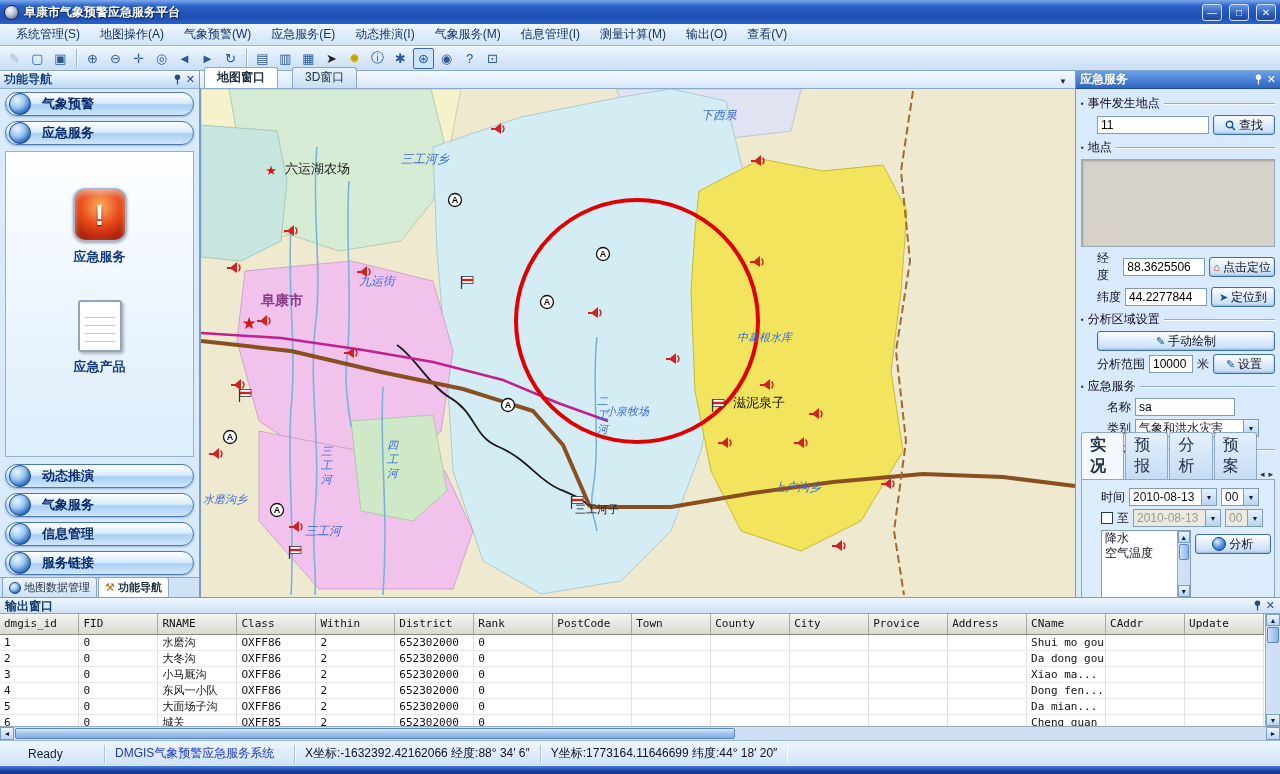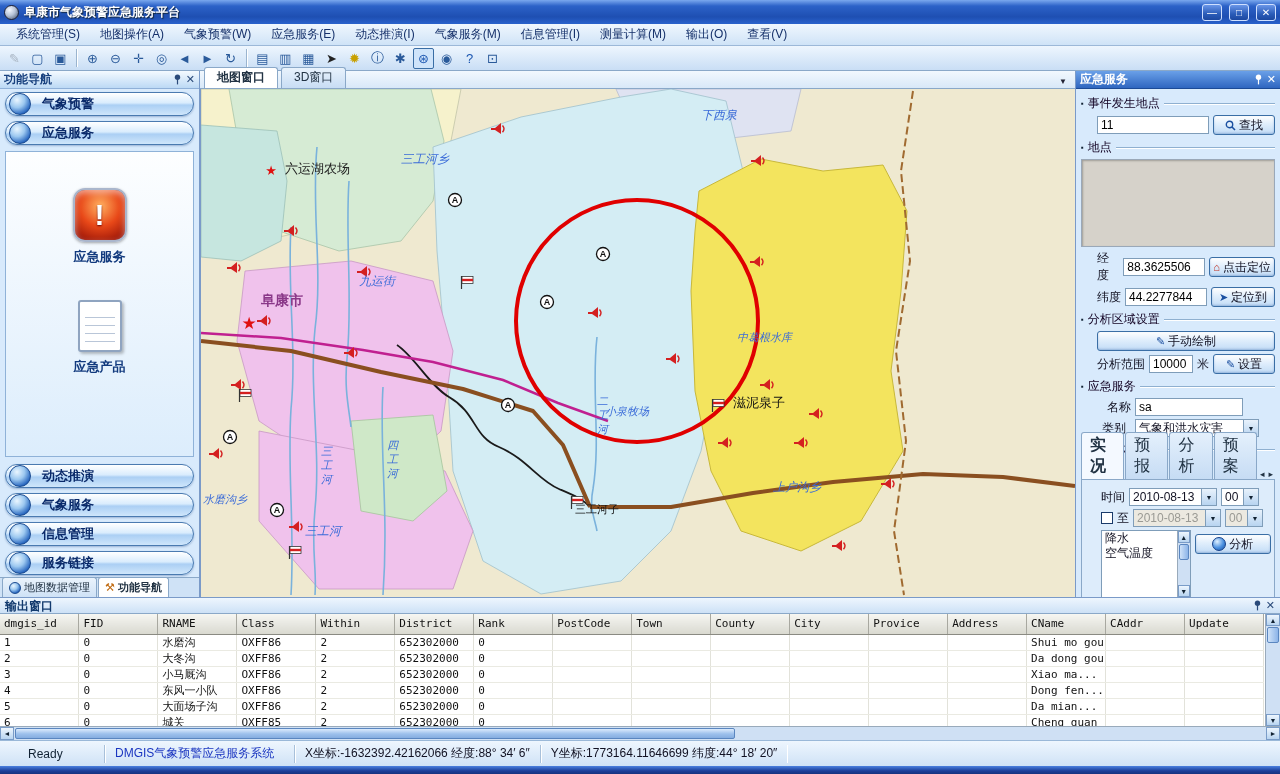--- a/index.html
+++ b/index.html
@@ -58,21 +58,21 @@
     background:repeating-linear-gradient(180deg,transparent 0 7px,#b9c6d8 7px 8px); }
   .bottom-tabs { height:20px; display:flex; align-items:flex-end; background:#cfe2f6; border-top:1px solid #8aa8c8; padding-left:2px; gap:1px; }
   .btab { display:flex; align-items:center; gap:3px; padding:2px 6px; font-size:11px; color:#234;
     border:1px solid #8aa8c8; border-bottom:none; border-radius:3px 3px 0 0;
     background:linear-gradient(180deg,#eaf3fc,#cfe2f6); }
   .btab.active { background:#fff; font-weight:bold; }
   .btab .ticon { color:#c06a10; font-size:11px; }
 
   
   .map-area { flex:1; display:flex; flex-direction:column; background:#e8f0f8; }
-  .map-tabs { height:18px; display:flex; align-items:flex-end; padding:0 4px; gap:3px;
+  .map-tabs { height:18px; display:flex; align-items:flex-end; padding:0 4px; gap:14px;
     background:linear-gradient(180deg,#f2f8fe,#d8e8f8); border-bottom:1px solid #8aa8c8; }
   .map-tab { padding:1px 12px 2px; font-size:12px; color:#234; border:1px solid #8aa8c8; border-bottom:none;
     border-radius:3px 3px 0 0; background:linear-gradient(180deg,#e8f2fc,#c8ddf4); }
   .map-tab.active { background:#fff; font-weight:bold; }
   .map-dd { margin-left:auto; font-size:8px; color:#223; padding:0 4px 2px; }
   .map-canvas { position:relative; height:508px; border-left:1px solid #7a9ac8; background:#efe9d0; overflow:hidden; }
   .map-canvas svg { display:block; }
 
   
   .right-panel { width:205px; border-left:1px solid #7a9ac8; background:#d8eafc; display:flex; flex-direction:column; }
@@ -412,24 +412,24 @@
         <span>米</span>
         <span class="xp-btn" style="flex:1;padding:0 4px">
           <span class="bic" style="color:#1a4fa0">✎</span>
           <span>设置</span>
         </span>
       </div>
 
       <div class="sect">应急服务</div>
       <div class="row">
         <span style="width:34px;text-align:right">名称</span>
-        <input class="xp-input" style="width: 108px;" value="sa">
+        <input class="xp-input" style="width: 100px;" value="sa">
       </div>
       <div class="row">
-        <span style="width:34px;text-align:center">类别</span>
+        <span style="width:34px;text-align:right">类别</span>
         <span class="xp-combo" style="width:124px">
           <span class="val">气象和洪水灾害</span>
           <span class="dd">▼</span>
         </span>
       </div>
 
       <div class="sect">服务分析</div>
       <div class="svc-tabs">
         <span class="svc-tab active">实况</span>
         <span class="svc-tab">预报</span>

